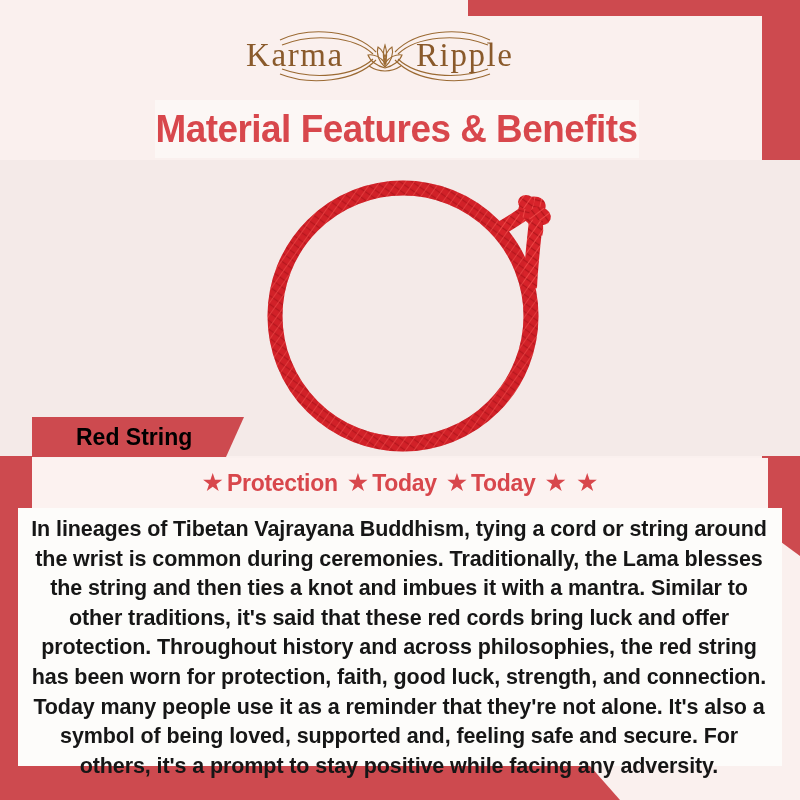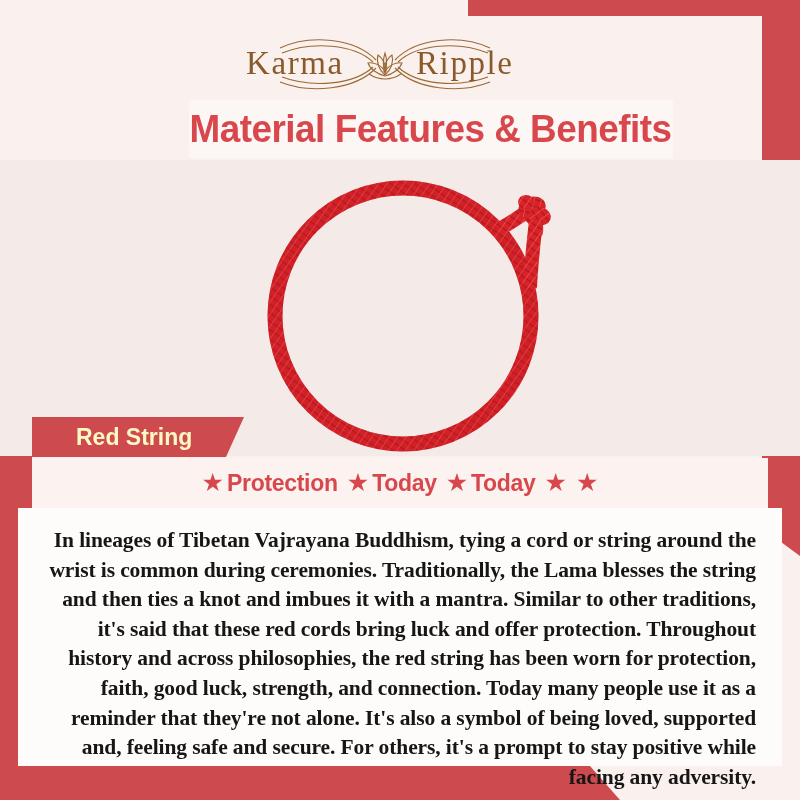--- a/index.html
+++ b/index.html
@@ -60,37 +60,36 @@
   }
 
   
   .logo-wrap {
     position: absolute;
     top: 26px;
     left: 0;
     width: 769px;
     height: 70px;
     display: flex;
-    align-items: flex-end;
+    align-items: flex-start;
     justify-content: center;
   }
   .logo-svg { display: block; }
 
   
   .title-band {
     position: absolute;
     top: 100px;
     left: 155px;
     width: 484px;
     height: 58px;
     background: #fcf7f5;
     display: flex;
     align-items: center;
     justify-content: center;
-    margin-left: 34px;
   }
   .title-text {
     font-family: "Liberation Sans Narrow", "Liberation Sans", sans-serif;
     font-weight: bold;
     font-size: 38px;
     letter-spacing: -0.5px;
     color: #d8474c;
     white-space: nowrap;
     transform: scaleX(0.97);
   }
@@ -118,21 +117,21 @@
     top: 417px;
     left: 32px;
     width: 212px;
     height: 40px;
     background: #cd4a4f;
     clip-path: polygon(0 0, 100% 0, calc(100% - 18px) 100%, 0 100%);
     display: flex;
     align-items: center;
   }
   .tag-text {
-    color: #fef9c3;
+    color: #000000;
     font-family: "Liberation Sans Narrow", "Liberation Sans", sans-serif;
     font-weight: bold;
     font-size: 23px;
     padding-left: 44px;
     white-space: nowrap;
   }
 
   
   .features {
     position: absolute;
@@ -172,28 +171,28 @@
     position: absolute;
     top: 508px;
     left: 18px;
     width: 764px;
     height: 258px;
     background: #fdfcfa;
     box-sizing: border-box;
     padding: 6px 14px 0 12px;
   }
   .copy-text {
-    margin: 12px;
+    margin: 1px;
     color: #161616;
-    font-family: Liberation Serif, serif;
+    font-family: Liberation Sans, sans-serif;
     font-weight: bold;
     font-size: 21.5px;
     line-height: 29.6px;
     letter-spacing: -0.1px;
-    text-align: right;
+    text-align: center;
   }
 </style>
 </head>
 <body>
 
 <div id="poster">
 
   <div class="deco-top-right"></div>
   <div class="deco-right-bar"></div>
   <div class="deco-left-bar"></div>

